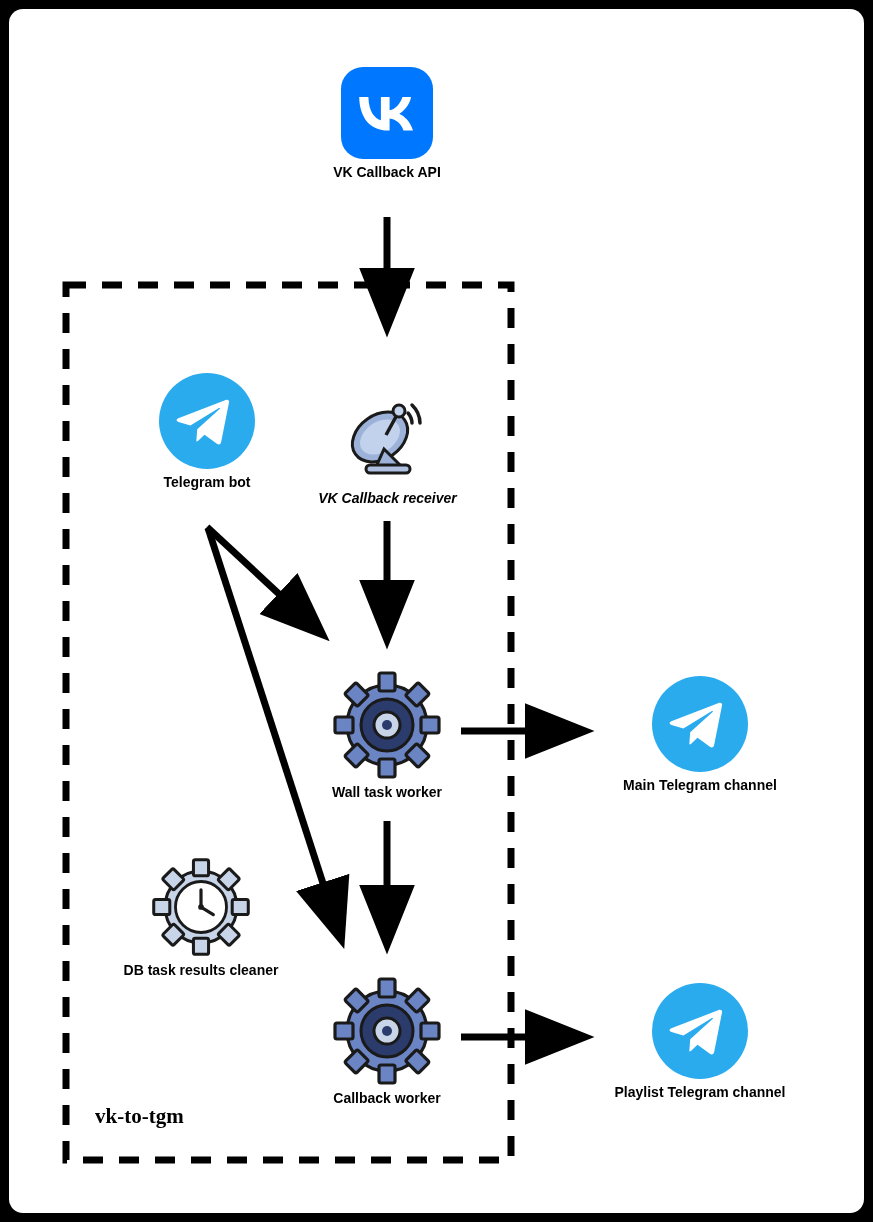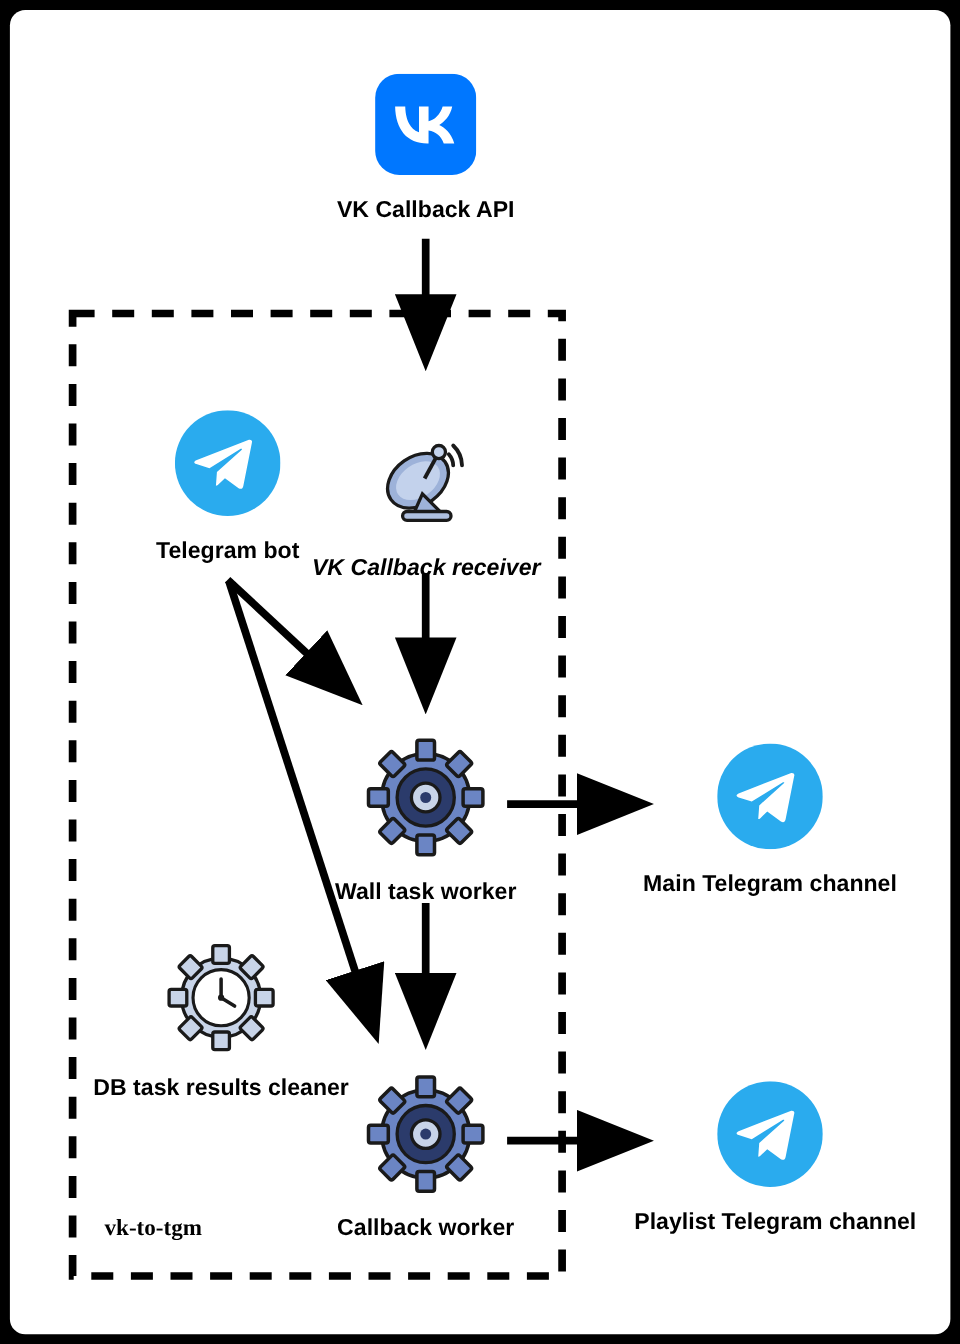--- a/index.html
+++ b/index.html
@@ -34,25 +34,25 @@
     top: 0;
     width: 855px;
     height: 1204px;
   }
   .node {
     position: absolute;
     text-align: center;
   }
   .node-label {
     font-weight: bold;
-    font-size: 21px;
+    font-size: 14px;
     color: #000000;
     line-height: 1.15;
     white-space: nowrap;
-    margin-top: 18px;
+    margin-top: 3px;
   }
   .icon-box {
     display: flex;
     align-items: center;
     justify-content: center;
   }
   .group-title {
     position: absolute;
     font-weight: bold;
     font-size: 21px;
@@ -202,21 +202,21 @@
     <div class="node" style="left:568px; top:665px; width:246px;">
       <div class="icon-box" style="height:100px;">
         <svg width="96" height="96" viewBox="0 0 96 96">
           <circle cx="48" cy="48" r="48" fill="#2AABEE"></circle>
           <path d="M70 29.5L62.2 68.8c-0.6 2.6-2.1 3.2-4.3 2L45.5 61.7l-5.8 5.6c-0.6 0.6-1.2 1.2-2.4 1.2l0.9-12.3 22.4-20.2c1-0.9-0.2-1.4-1.5-0.5L31.4 52.6l-11.9-3.7c-2.6-0.8-2.6-2.6 0.5-3.8L66.7 27c2.1-0.8 4 0.5 3.3 2.5z" fill="#ffffff"></path>
         </svg>
       </div>
       <div class="node-label">Main Telegram channel</div>
     </div>
 
-    <div class="node" style="left:558px; top:972px; width:266px;text-align:right;">
+    <div class="node" style="left:558px; top:972px; width:266px;">
       <div class="icon-box" style="height:100px;">
         <svg width="96" height="96" viewBox="0 0 96 96">
           <circle cx="48" cy="48" r="48" fill="#2AABEE"></circle>
           <path d="M70 29.5L62.2 68.8c-0.6 2.6-2.1 3.2-4.3 2L45.5 61.7l-5.8 5.6c-0.6 0.6-1.2 1.2-2.4 1.2l0.9-12.3 22.4-20.2c1-0.9-0.2-1.4-1.5-0.5L31.4 52.6l-11.9-3.7c-2.6-0.8-2.6-2.6 0.5-3.8L66.7 27c2.1-0.8 4 0.5 3.3 2.5z" fill="#ffffff"></path>
         </svg>
       </div>
       <div class="node-label">Playlist Telegram channel</div>
     </div>
 
     <div class="group-title" style="left:86px; top:1095px;font-family:Liberation Serif, serif;">vk-to-tgm</div>

